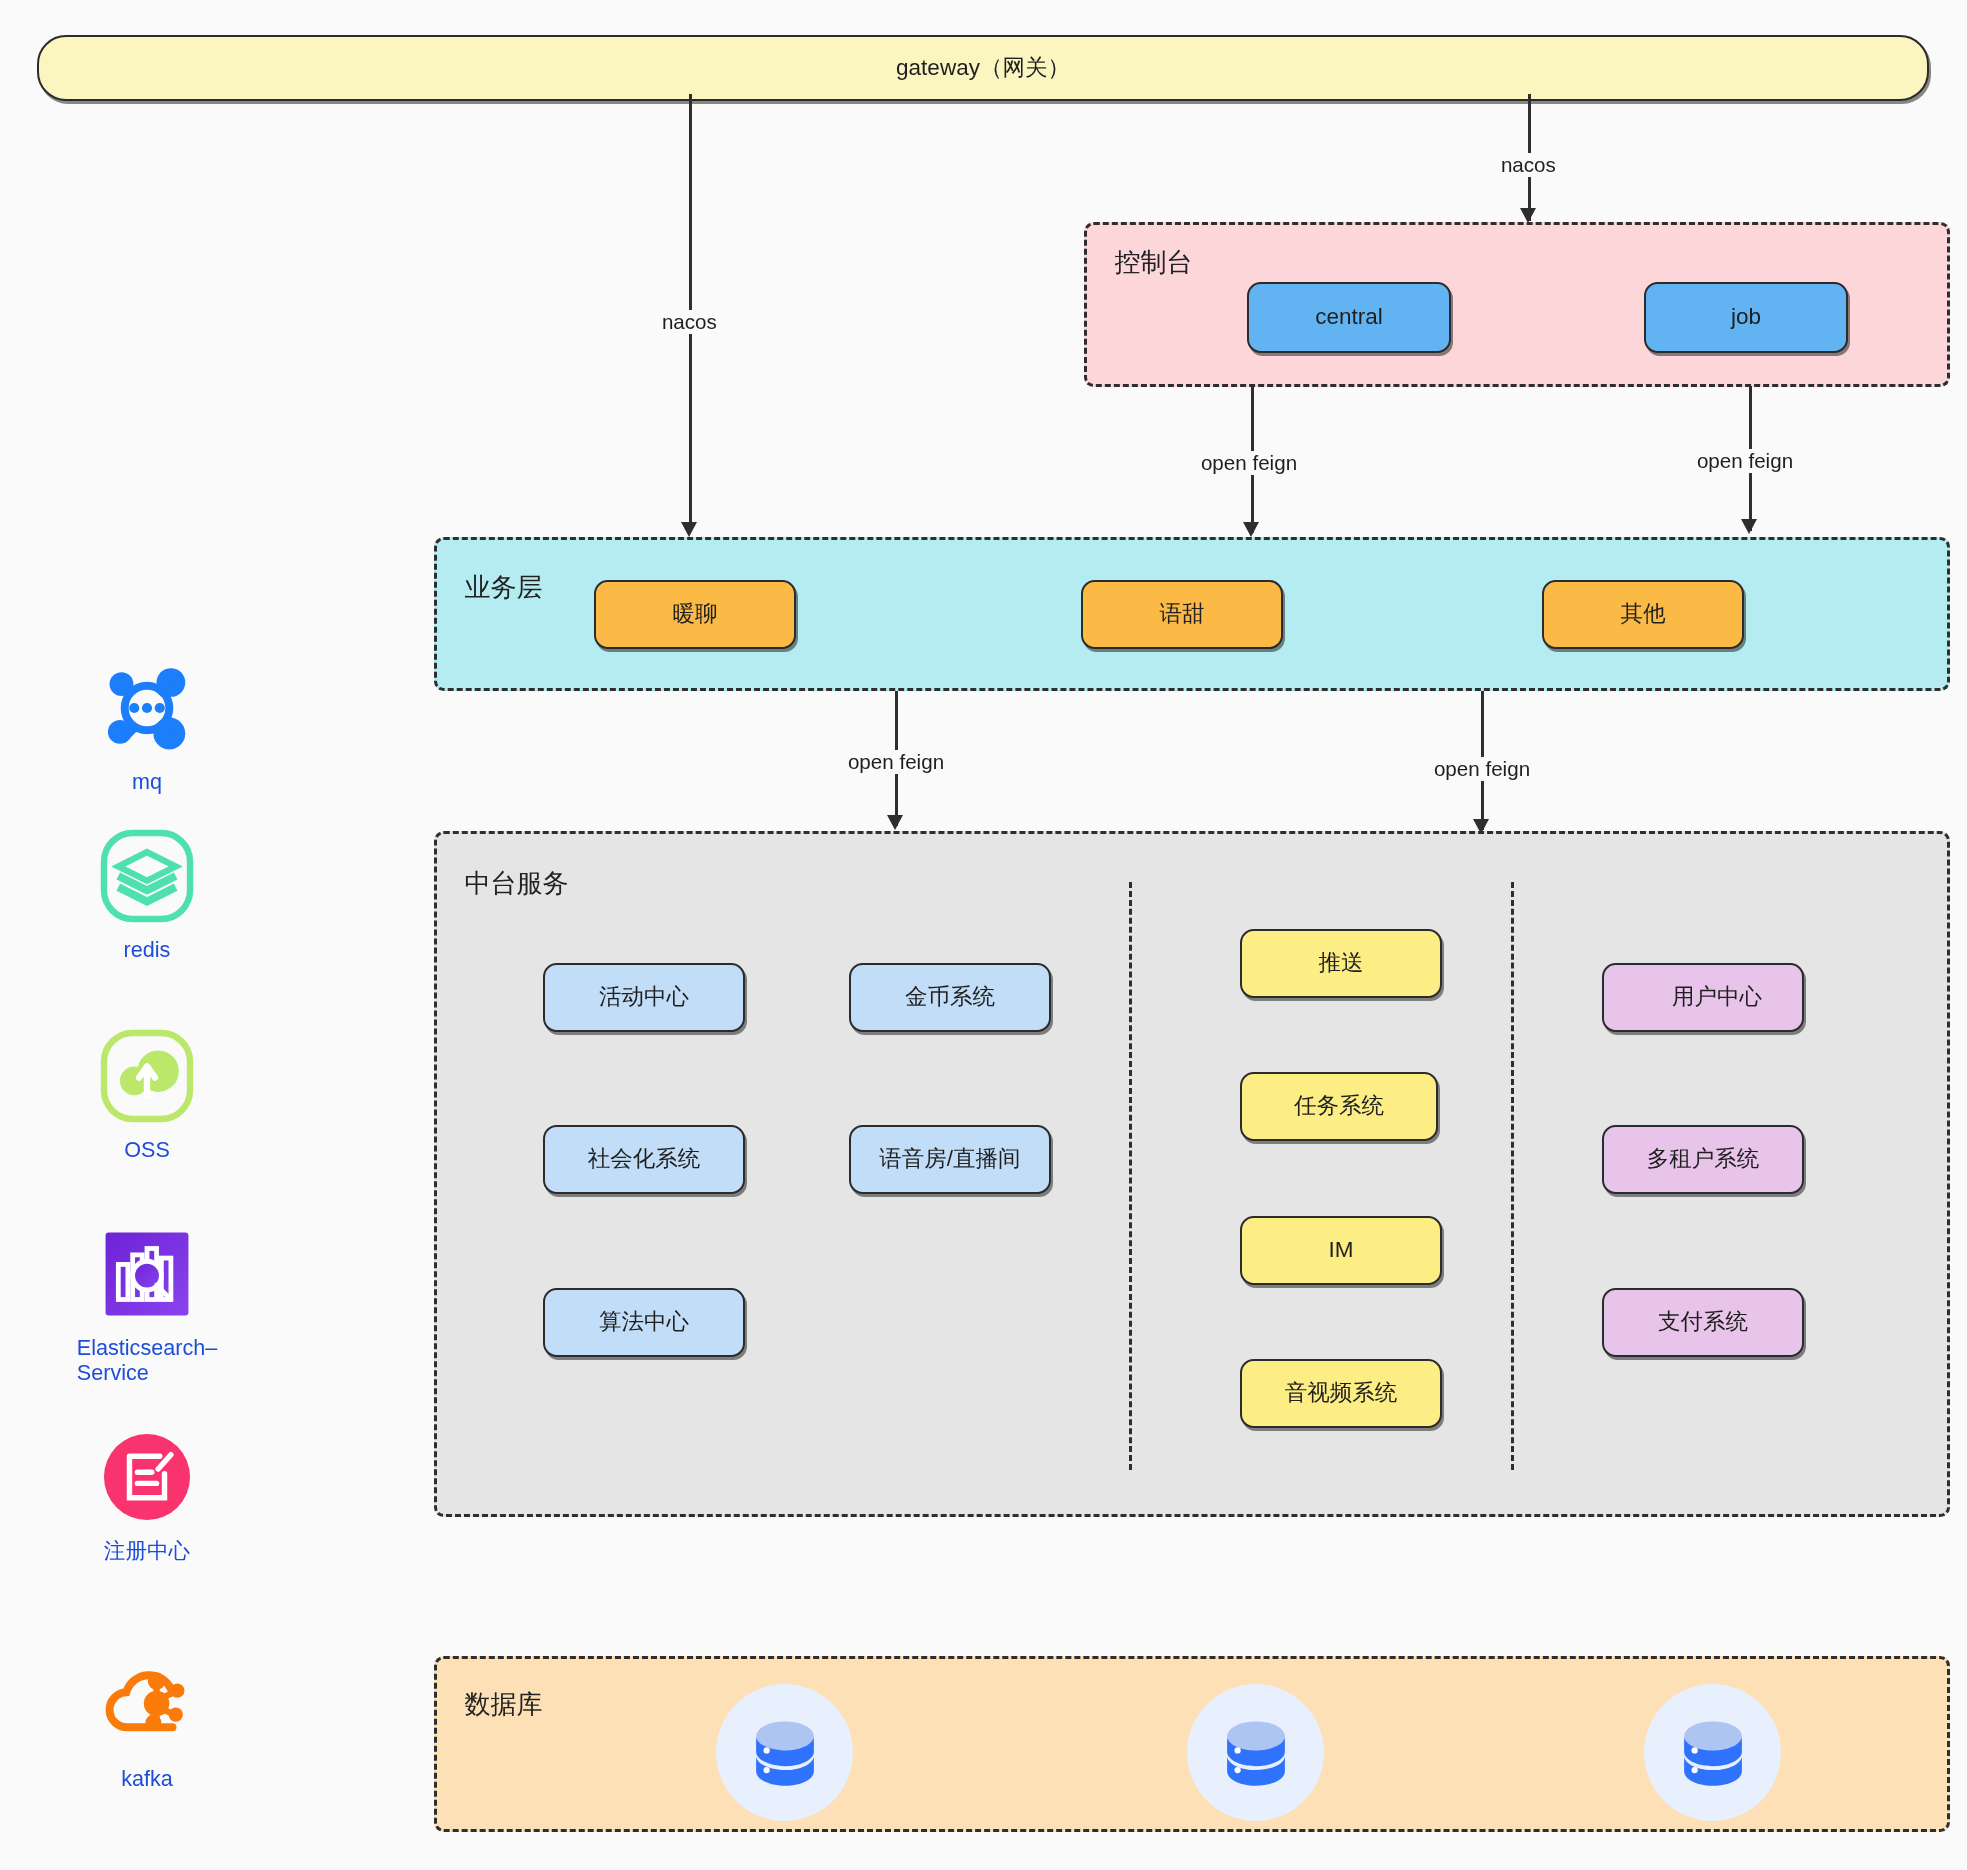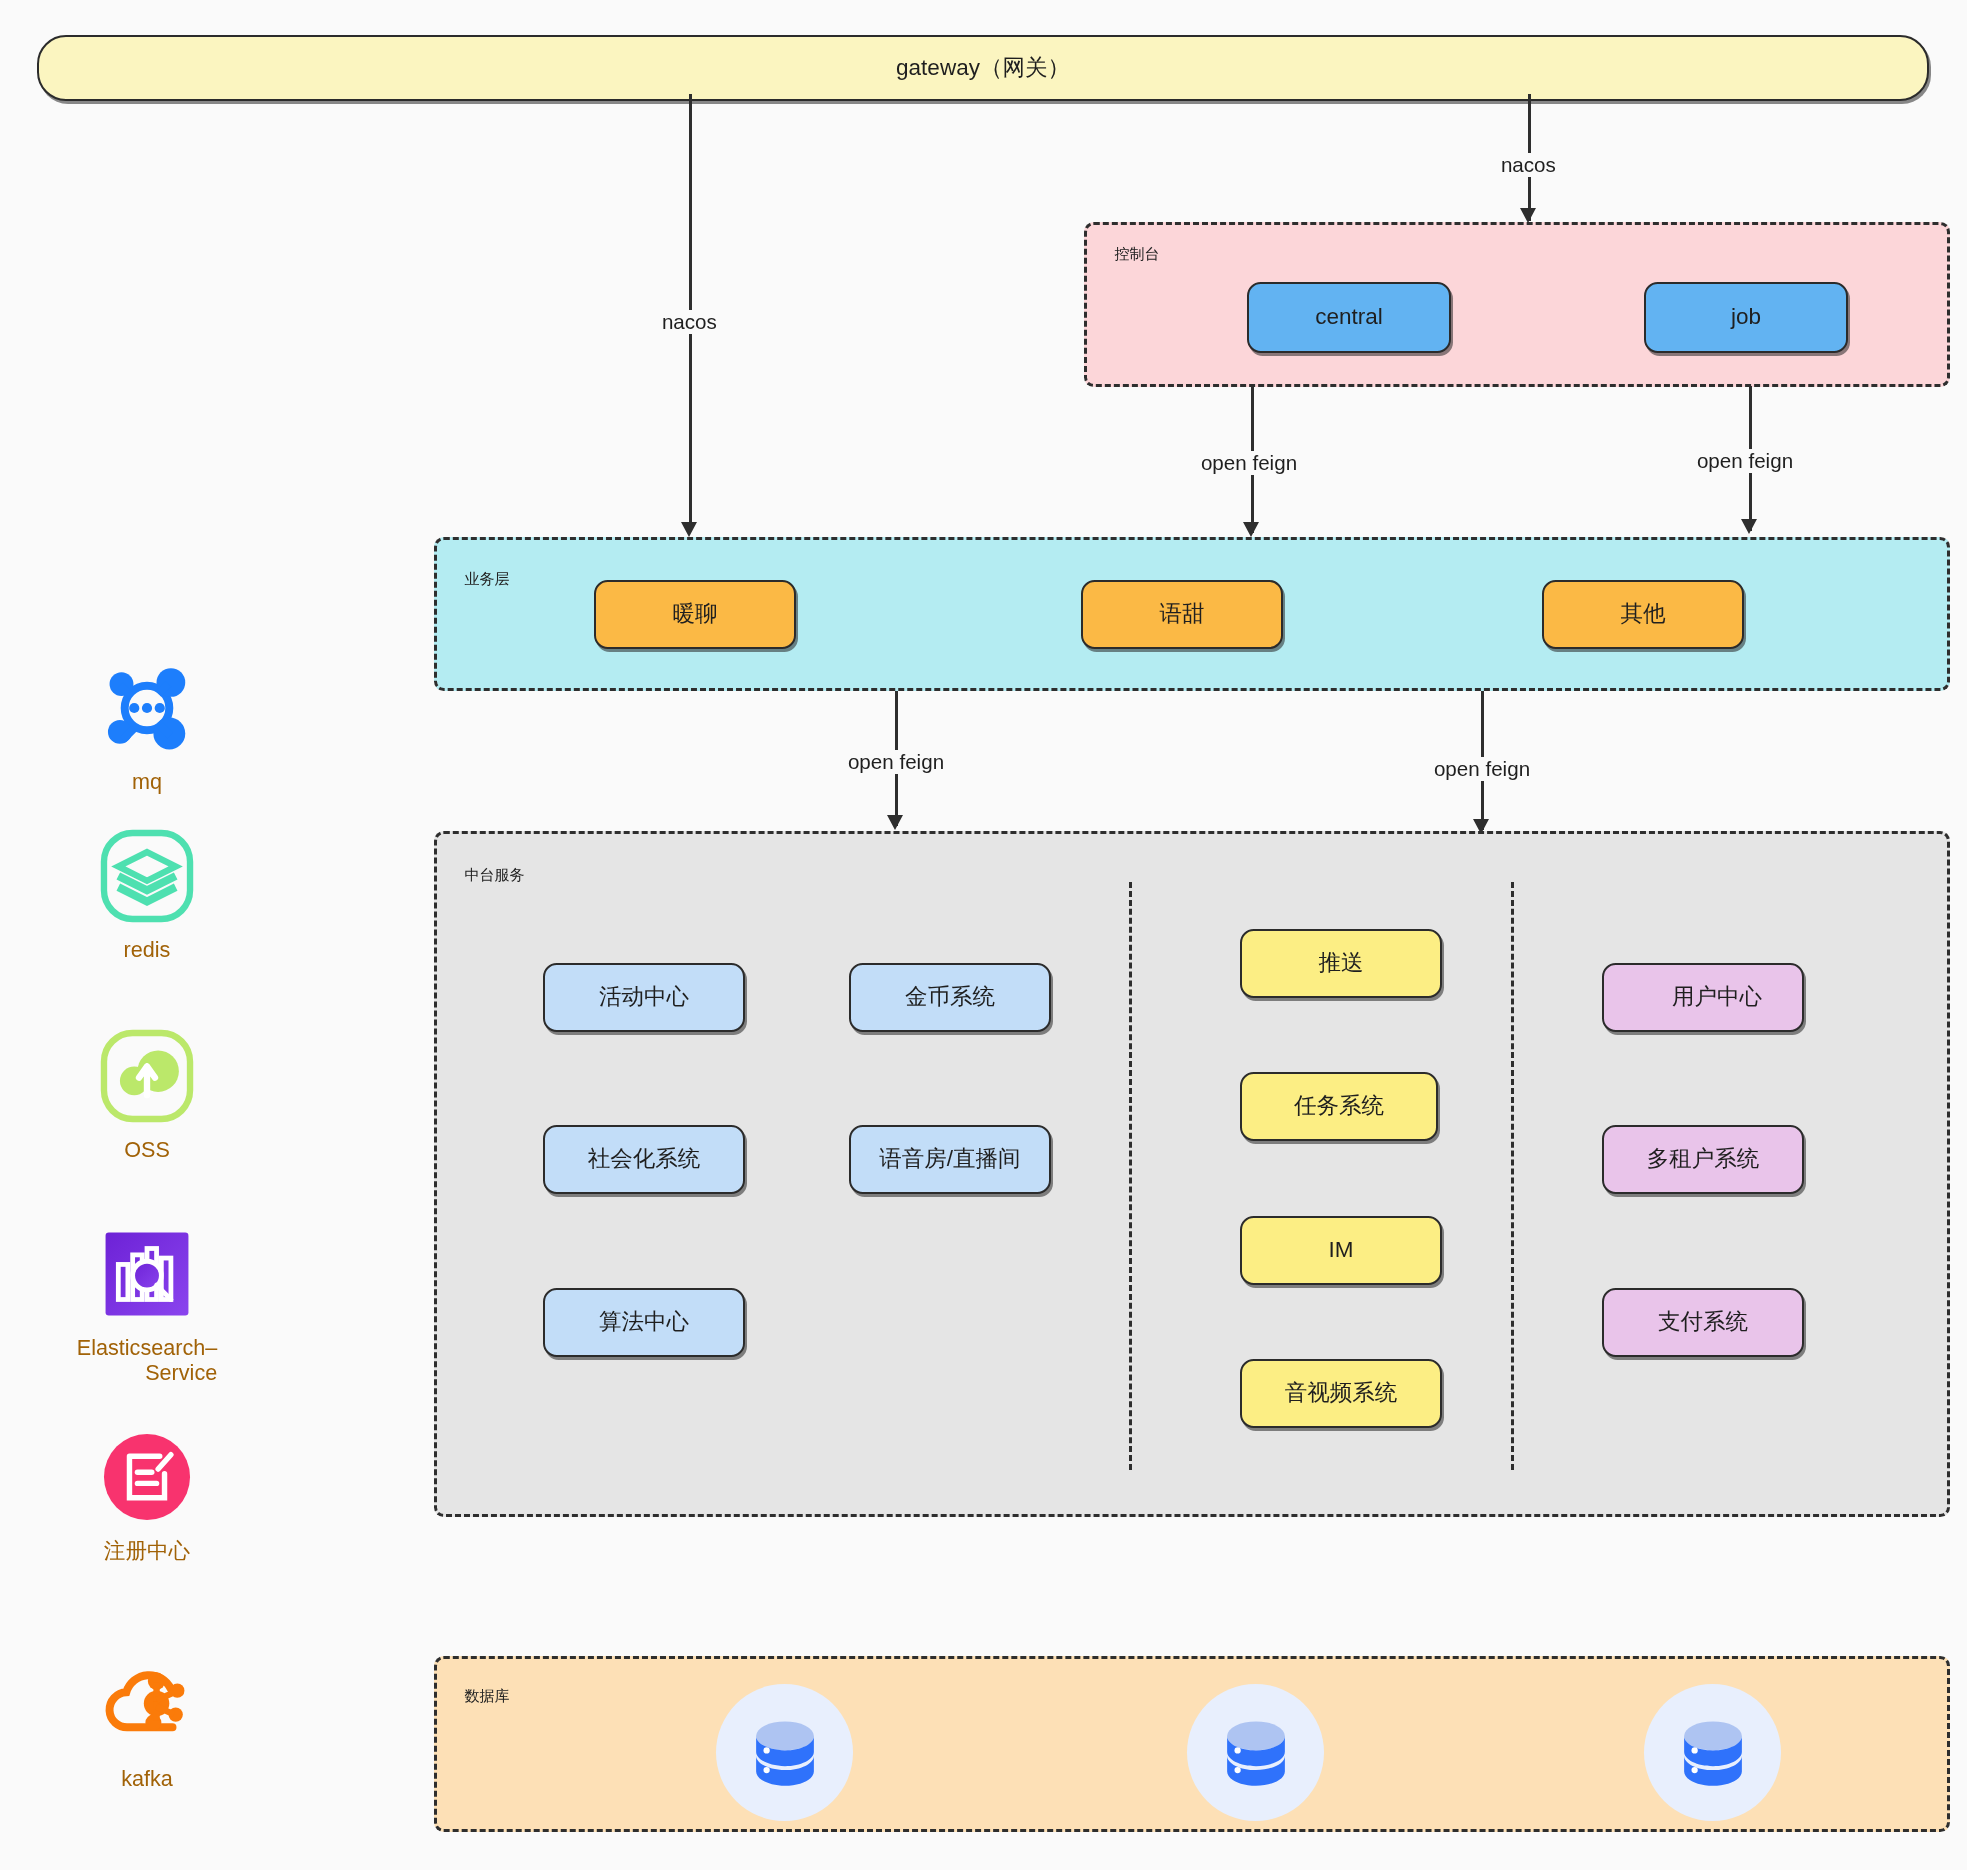--- a/index.html
+++ b/index.html
@@ -24,21 +24,21 @@
     box-shadow:2px 2.9px 0 rgba(40,40,40,.55);
     font-size:22.5px;
     line-height:1.25;
   }
   .group{
     border:3.9px dashed #2e2e2e;
     border-radius:9.8px;
   }
   .group-title{
     position:absolute;
-    font-size:15px;
+    font-size:26px;
     color:#222;
     white-space:nowrap;
   }
 
   
   .gateway{background:#fbf5c0;}
   .console-group{background:#fcd6d9;}
   .console-node{background:#62b3f2;}
   .biz-group{background:#b4ecf2;}
   .biz-node{background:#fbb945;}
@@ -67,22 +67,22 @@
 
   
   .mw-item{
     position:absolute;
     width:100%;
     display:flex;flex-direction:column;align-items:center;
   }
   .mw-label{
     margin-top:9.8px;
     font-size:21.6px;
-    text-align:right;
-    color:#a16207;
+    text-align:left;
+    color:#1d4ed8;
     line-height:1.18;
     max-width:147px;
   }
   .icon-box{width:102px;height:102px;position:relative;}
 
   
   .db-icon{
     width:137px;height:137px;border-radius:50%;
     background:#e8effd;
     display:flex;align-items:center;justify-content:center;

